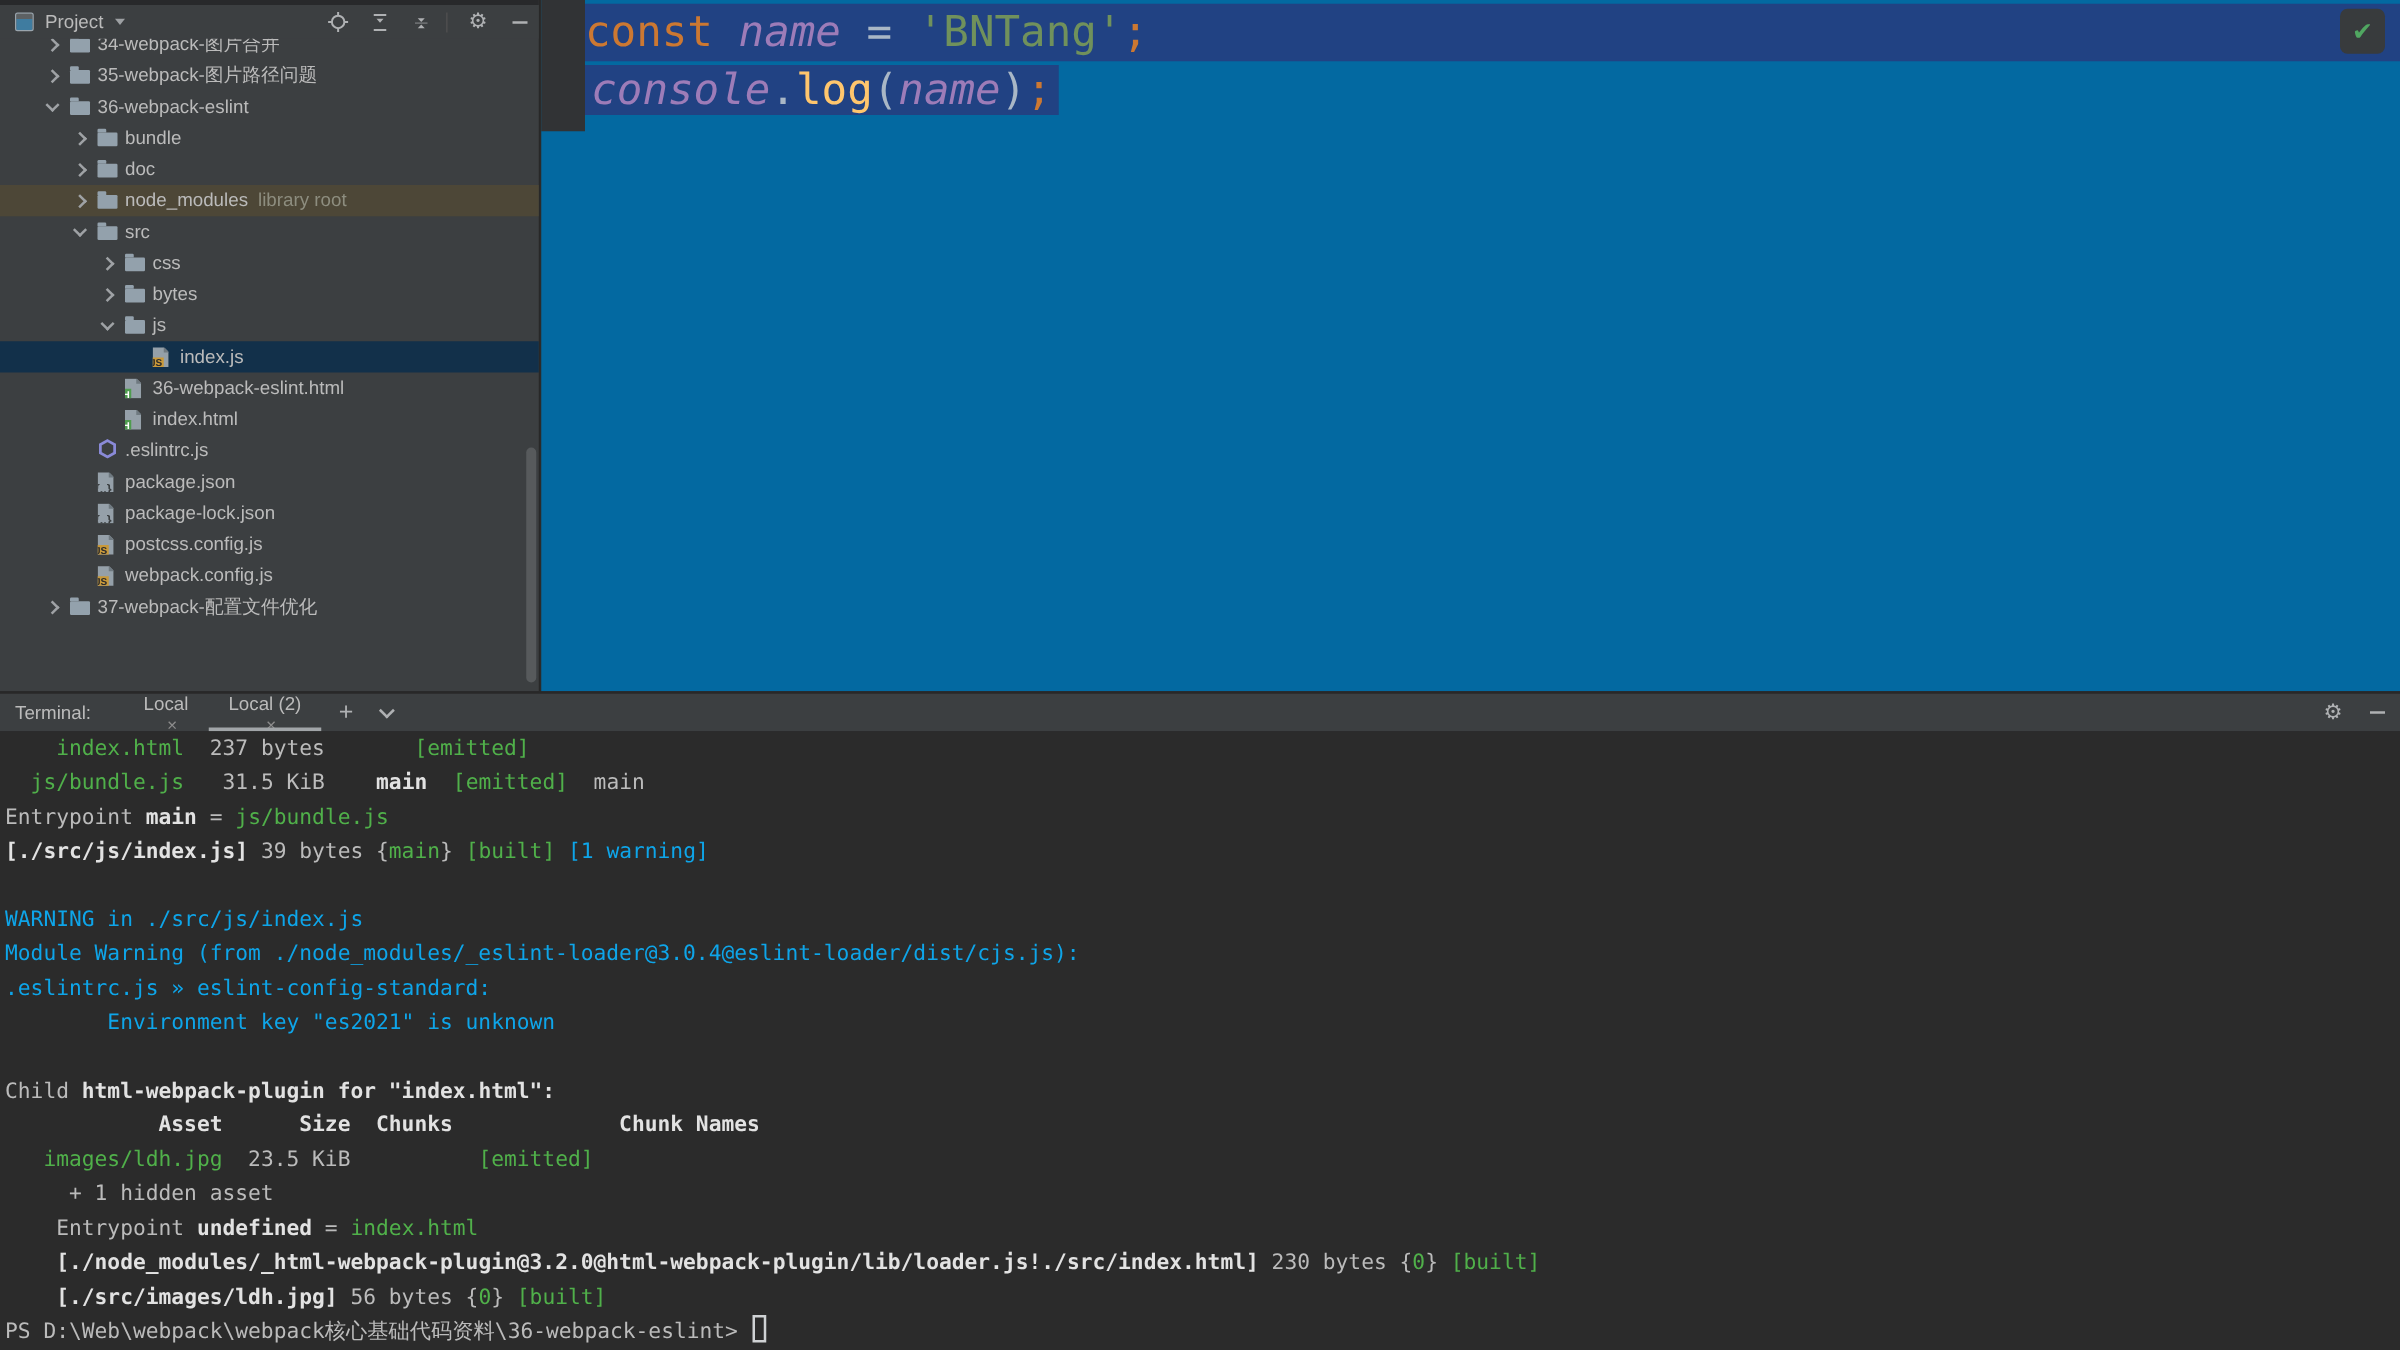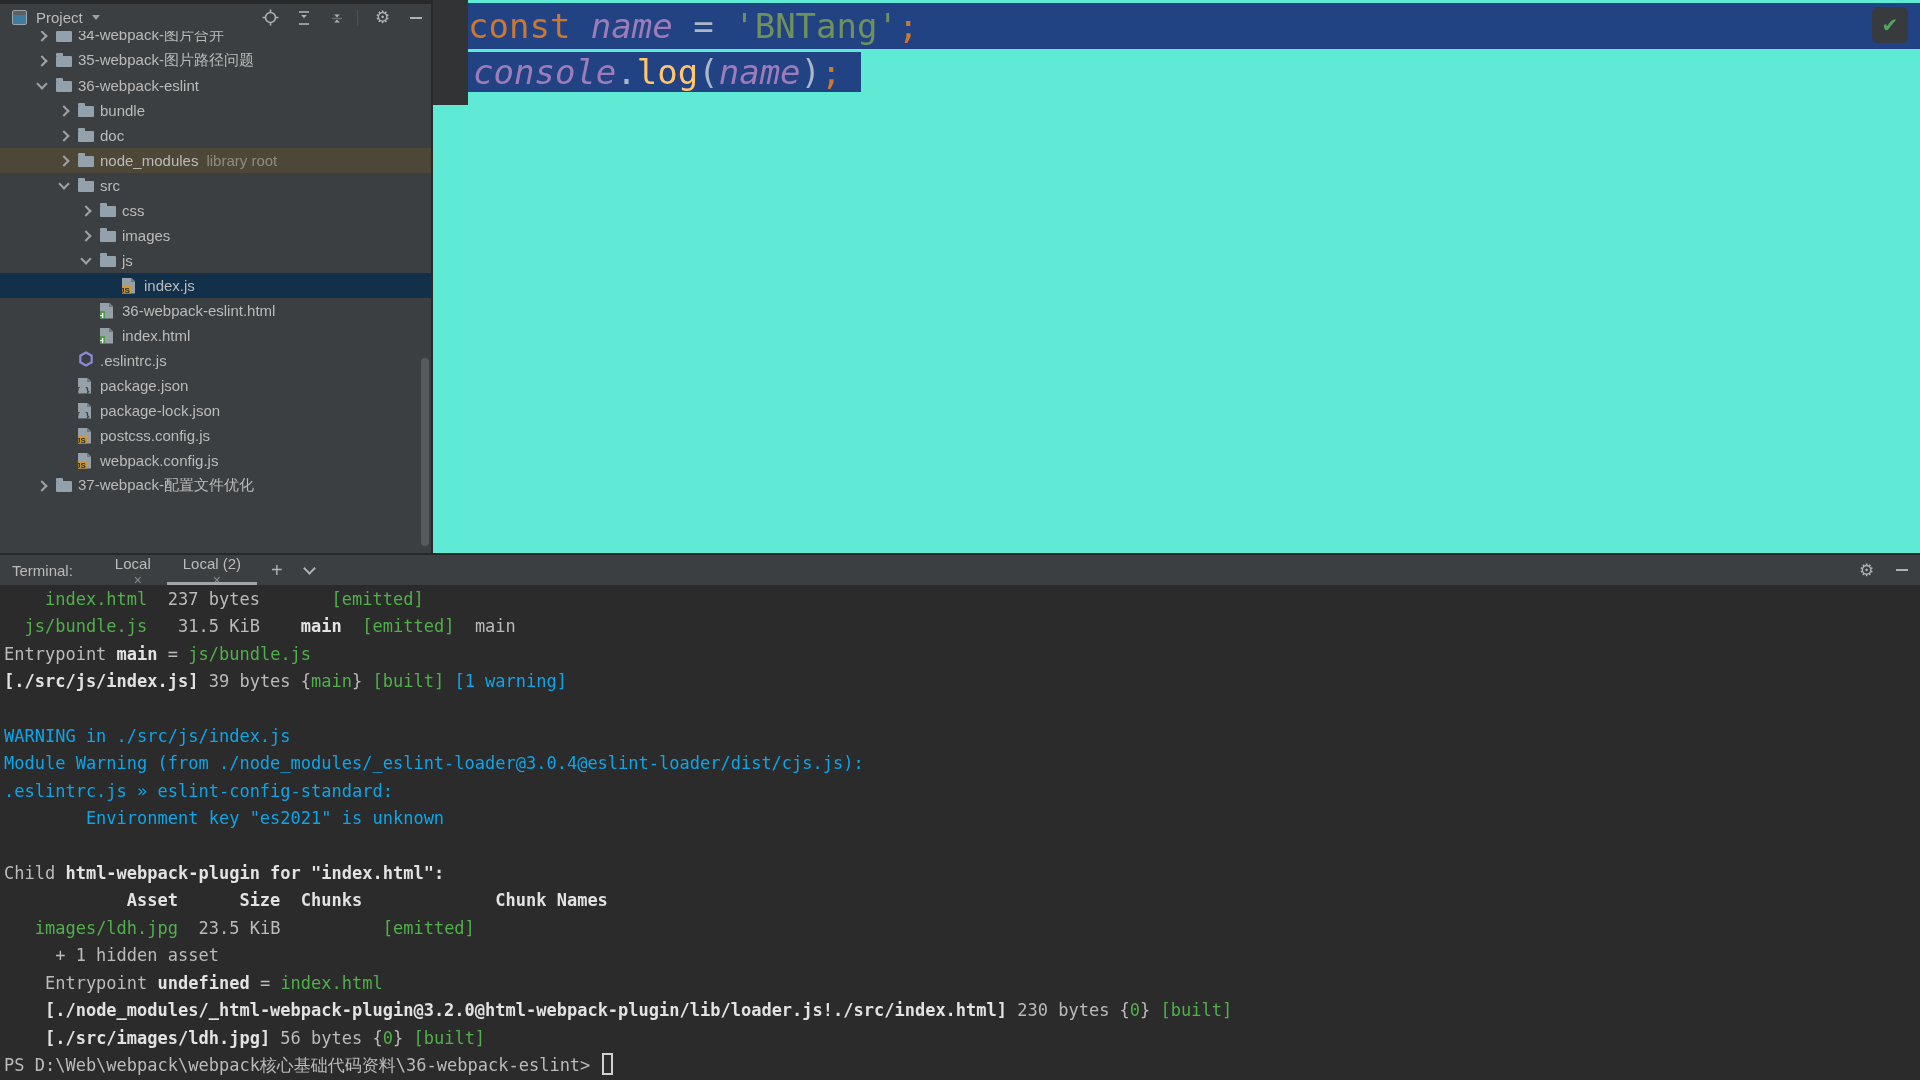--- a/index.html
+++ b/index.html
@@ -54,27 +54,27 @@
   .i-bars span { width:3px; }
   .i-scratch { position:relative; width:15px; height:15px; }
   .i-scratch .sheet { position:absolute; left:0; top:0; width:11px; height:12px; background:#95a0a9;
                       clip-path:polygon(0 0, 7px 0, 11px 4px, 11px 100%, 0 100%); }
   .i-scratch .clock { position:absolute; right:-1px; bottom:-2px; width:9px; height:9px; border-radius:50%;
                       background:#3f9fd4; border:1px solid #2b2b2b; }
   .scrollbar-v { position:absolute; left:421px; top:358px; width:8px; height:188px;
                  background:#5c5f61; border-radius:4px; opacity:.85; }
 
   
-  .editor { position:absolute; left:433px; top:0; width:1487px; height:553px; background:#5eead4; }
+  .editor { position:absolute; left:433px; top:0; width:1487px; height:553px; background:#0369a1; }
   .gutter { position:absolute; left:0; top:0; width:35px; height:105px; background:#313335; }
   .code-area { position:absolute; left:35px; top:3px; right:0;
                font-family:"DejaVu Sans Mono", monospace; font-size:34px; line-height:46px; white-space:pre; }
   .code-line { height:46px; }
   .code-line.sel-full { background:#214283; }
-  .code-line.sel-text .sel-wrap { background:#214283; padding-right:19px; }
+  .code-line.sel-text .sel-wrap { background:#214283; padding-right:5px; }
   .code-line > .pad, .sel-wrap > .pad { padding-left:5px; }
   .tok-kw   { color:#cc7832; }
   .tok-var  { color:#9d7cb8; font-style:italic; }
   .tok-op   { color:#a9b7c6; }
   .tok-str  { color:#70915c; }
   .tok-fn   { color:#ffc66d; }
   .tok-semi { color:#cc7832; }
   .tok-pl   { color:#a9b7c6; }
   .check-widget { position:absolute; right:12px; top:7px; width:36px; height:36px; background:#383b3d;
                   border-radius:6px; display:flex; align-items:center; justify-content:center;
@@ -247,21 +247,21 @@
       </div>
       <div class="tree-row">
         <div class="row-inner">
           <span style="width: 78px; flex: 0 0 auto;"></span>
           <span class="chev-cell">
             <span class="chev right"></span>
           </span>
           <span class="icon-cell">
             <span class="i-folder"></span>
           </span>
-          <span>images</span>
+          <span>bytes</span>
         </div>
       </div>
       <div class="tree-row">
         <div class="row-inner">
           <span style="width: 78px; flex: 0 0 auto;"></span>
           <span class="chev-cell">
             <span class="chev down"></span>
           </span>
           <span class="icon-cell">
             <span class="i-folder"></span>

